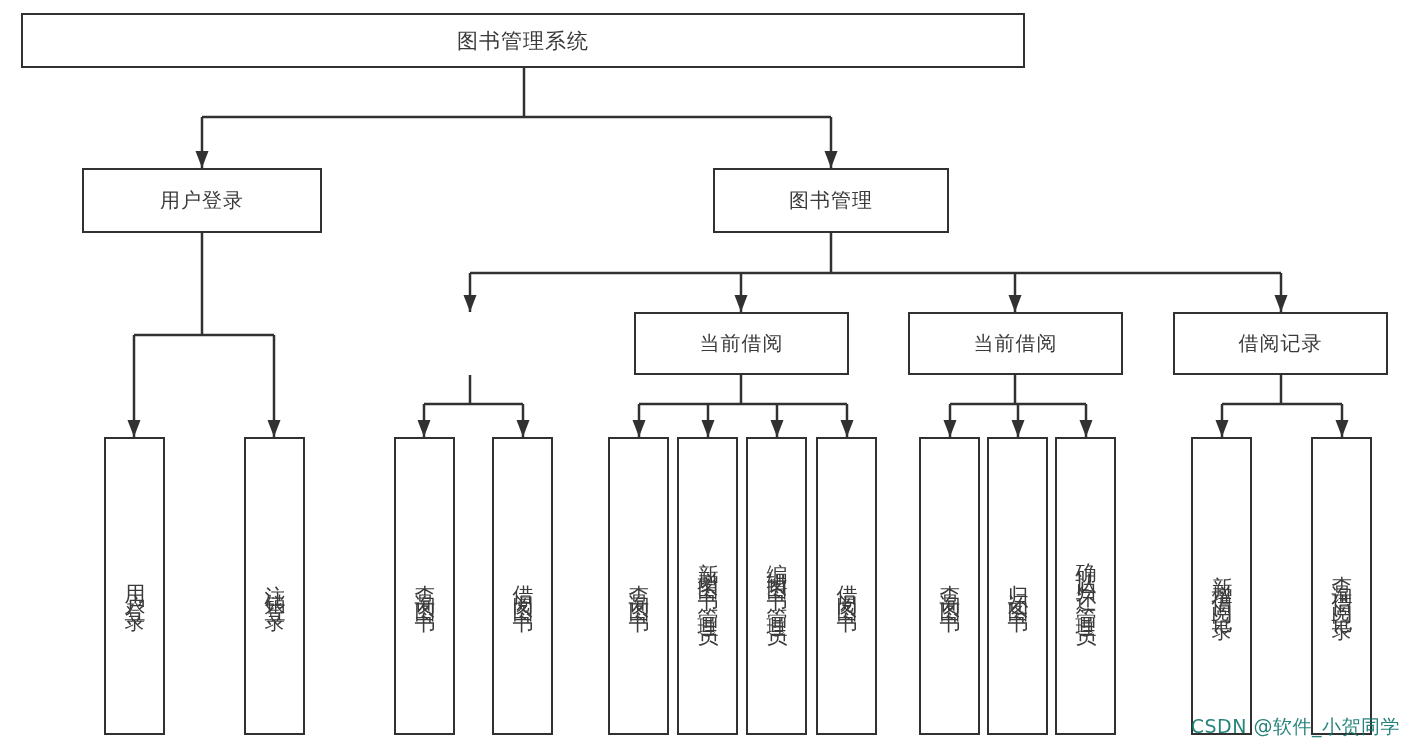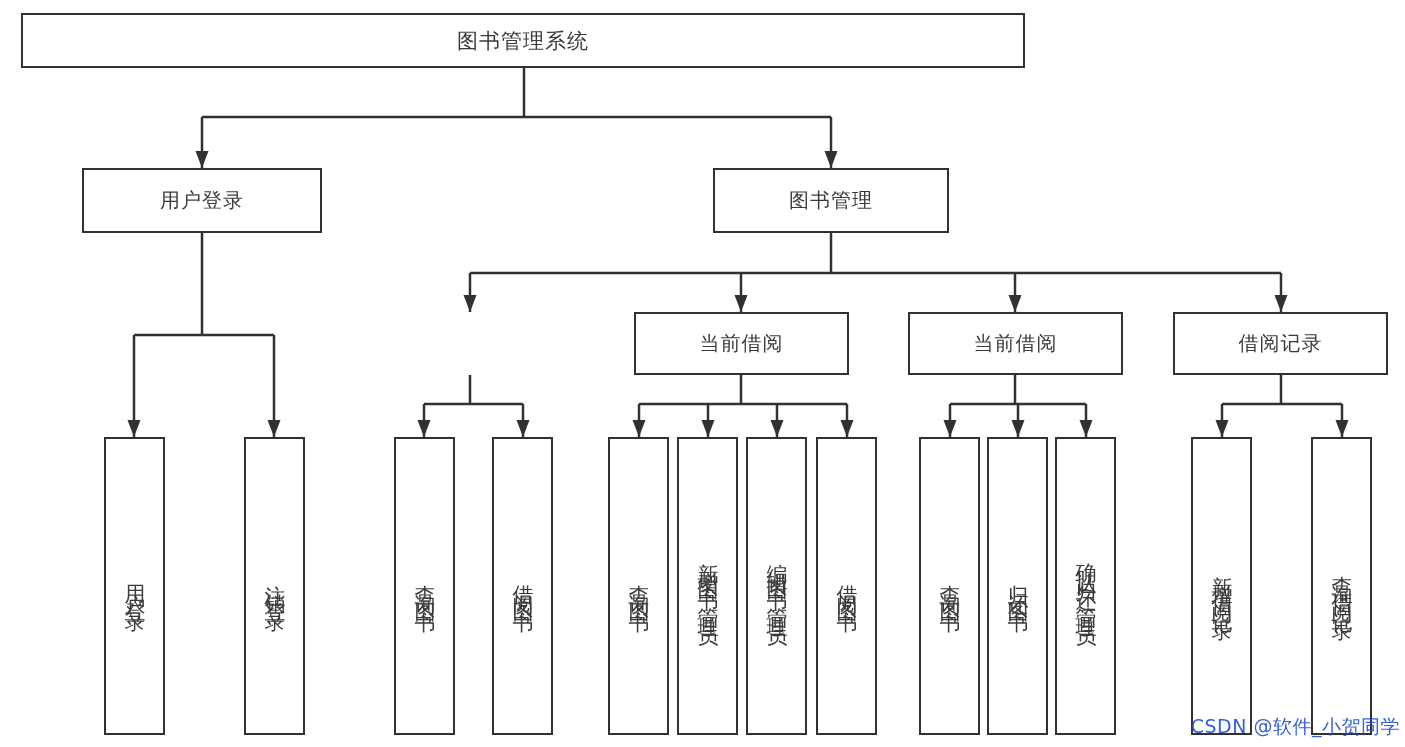--- a/index.html
+++ b/index.html
@@ -74,21 +74,21 @@
   .leaf-9  { left: 919px;  }
   .leaf-10 { left: 987px;  }
   .leaf-11 { left: 1055px; }
   .leaf-12 { left: 1191px; }
   .leaf-13 { left: 1311px; }
   .watermark {
     position: absolute;
     right: 5px;
     top: 714px;
     font-size: 19px;
-    color: #1d4ed8;
+    color: #0f766e;
     opacity: 0.9;
     letter-spacing: 0.5px;
     z-index: 10;
     white-space: nowrap;
   }
 </style>
 </head>
 <body>
 
 <div class="canvas">

